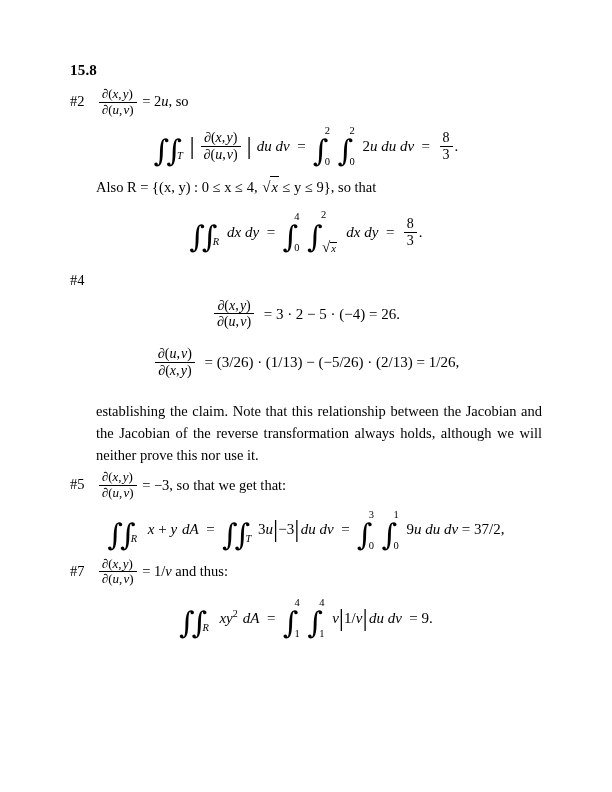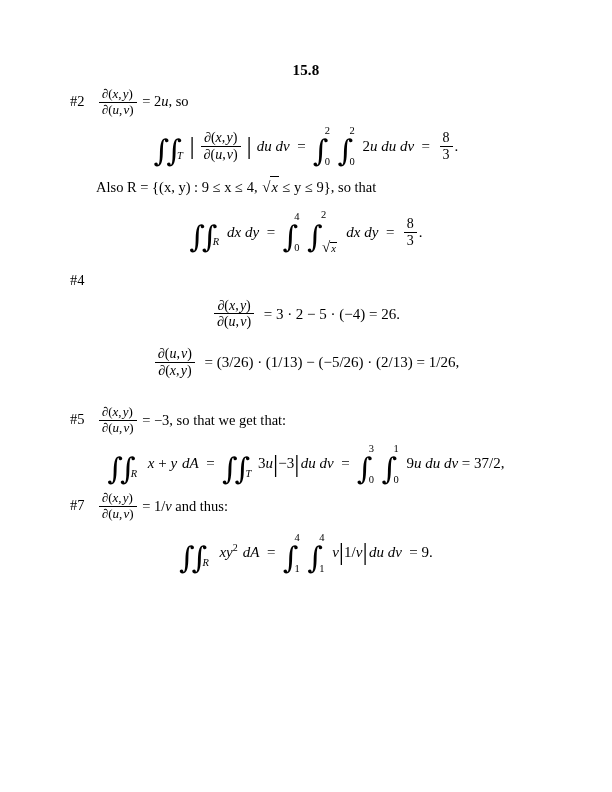--- a/index.html
+++ b/index.html
@@ -26,21 +26,20 @@
     position: absolute;
     left: 70px;
     top: 62px;
     width: 472px;
   }
   .section-title {
     font-weight: bold;
     font-size: 15px;
     margin: 0 0 9px 0;
     letter-spacing: 0.2px;
-    text-align: center;
   }
   .prob-line {
     font-size: 14.5px;
     margin: 0 0 2px 0;
     line-height: 1.35;
   }
   .prob-label {
     font-size: 14.5px;
   }
   .para {
@@ -155,21 +154,21 @@
       <span class="mi"> du dv</span>
       <span class="mo">&nbsp;=&nbsp;</span>
       <span class="intg">∫</span><span class="lims"><span class="up">2</span><span class="dn">0</span></span>
       <span class="intg">∫</span><span class="lims"><span class="up">2</span><span class="dn">0</span></span>
       <span>2</span><span class="mi">u du dv</span>
       <span class="mo">&nbsp;=&nbsp;</span>
       <span class="frac big"><span class="num">8</span><span class="den">3</span></span><span class="mo">.</span>
     </div>
 
     <div class="para indent">
-      <span>Also R = {(x, y) : 9 ≤ x ≤ 4,</span>
+      <span>Also R = {(x, y) : 0 ≤ x ≤ 4,</span>
       <span class="sqrt"><span class="sign">√</span><span class="radicand"><span class="mi">x</span></span></span>
       <span>≤ y ≤ 9}, so that</span>
     </div>
 
     <div class="eq" style="margin-top:18px;margin-bottom:16px;">
       <span class="intg">∫</span><span class="intg" style="margin-left:-3px;">∫</span><span class="sub-lim"><span class="mi">R</span></span>
       <span class="mi"> dx dy</span>
       <span class="mo">&nbsp;=&nbsp;</span>
       <span class="intg">∫</span><span class="lims"><span class="up">4</span><span class="dn">0</span></span>
       <span class="intg">∫</span><span class="lims" style="left:-2px;"><span class="up">2</span><span class="dn"><span class="sqrt"><span class="sign">√</span><span class="radicand"><span class="mi">x</span></span></span></span></span>
@@ -188,20 +187,21 @@
     </div>
 
 
     <div class="eq" style="margin-top:16px;margin-bottom:16px;">
       <span class="frac big"><span class="num"><span class="mo">∂</span>(<span class="mi">u</span>, <span class="mi">v</span>)</span><span class="den"><span class="mo">∂</span>(<span class="mi">x</span>, <span class="mi">y</span>)</span></span>
       <span class="mo">&nbsp;=&nbsp;</span>(3/26) · (1/13) − (−5/26) · (2/13) = 1/26,
     </div>
 
     <div class="gap-sm"></div>
 
+    <div class="para indent">establishing the claim. Note that this relationship between the Jacobian and the Jacobian of the reverse transformation always holds, although we will neither prove this nor use it.</div>
 
     <div class="prob-line" style="margin-top:5px;">
       <span>#5</span>
       <span style="display:inline-block;width:5px"></span>
       <span>
         <span class="frac"><span class="num"><span class="mo">∂</span>(<span class="mi">x</span>, <span class="mi">y</span>)</span><span class="den"><span class="mo">∂</span>(<span class="mi">u</span>, <span class="mi">v</span>)</span></span>
         <span class="mo">=</span> −3, so that we get that:
       </span>
     </div>
 

